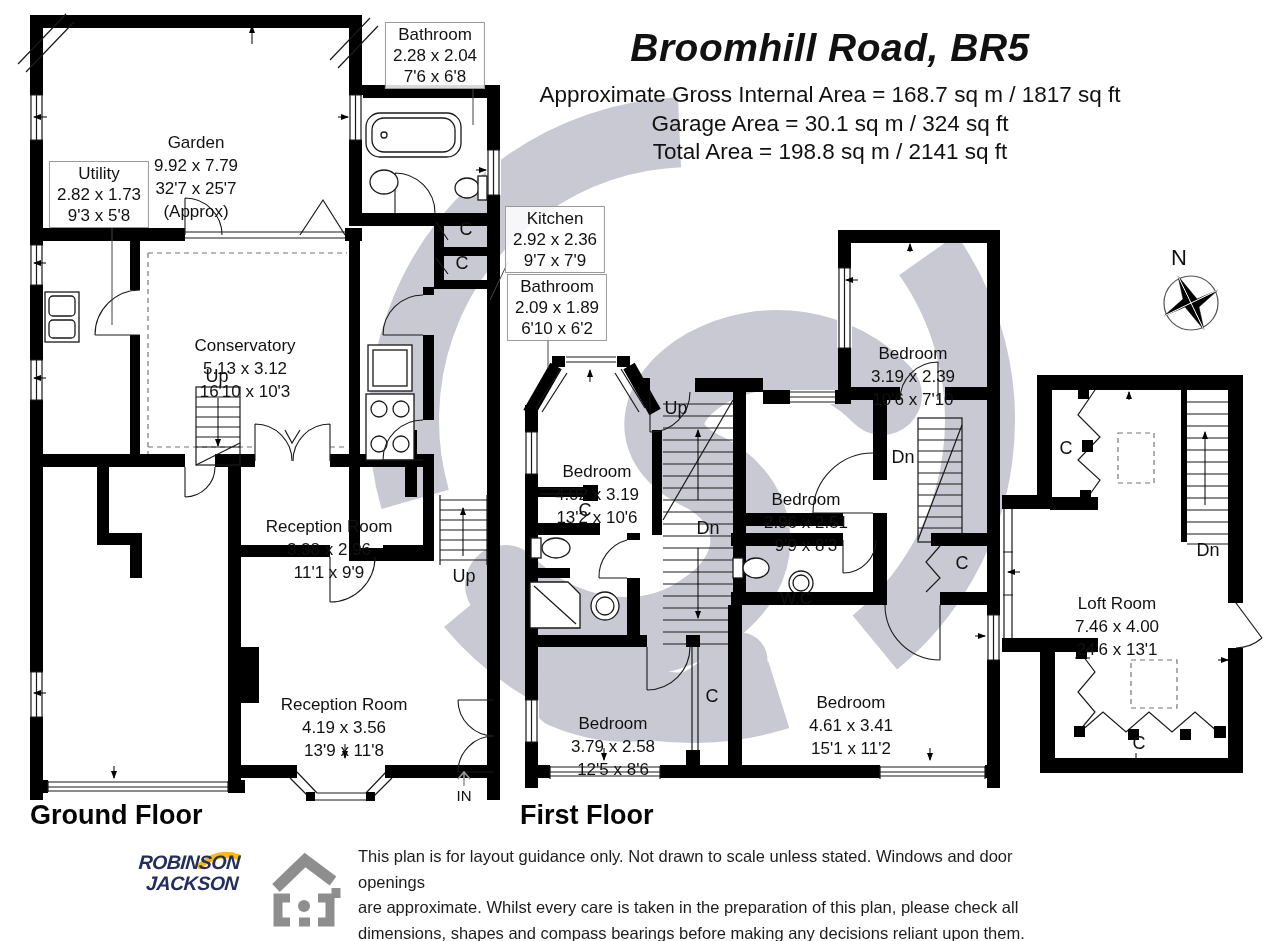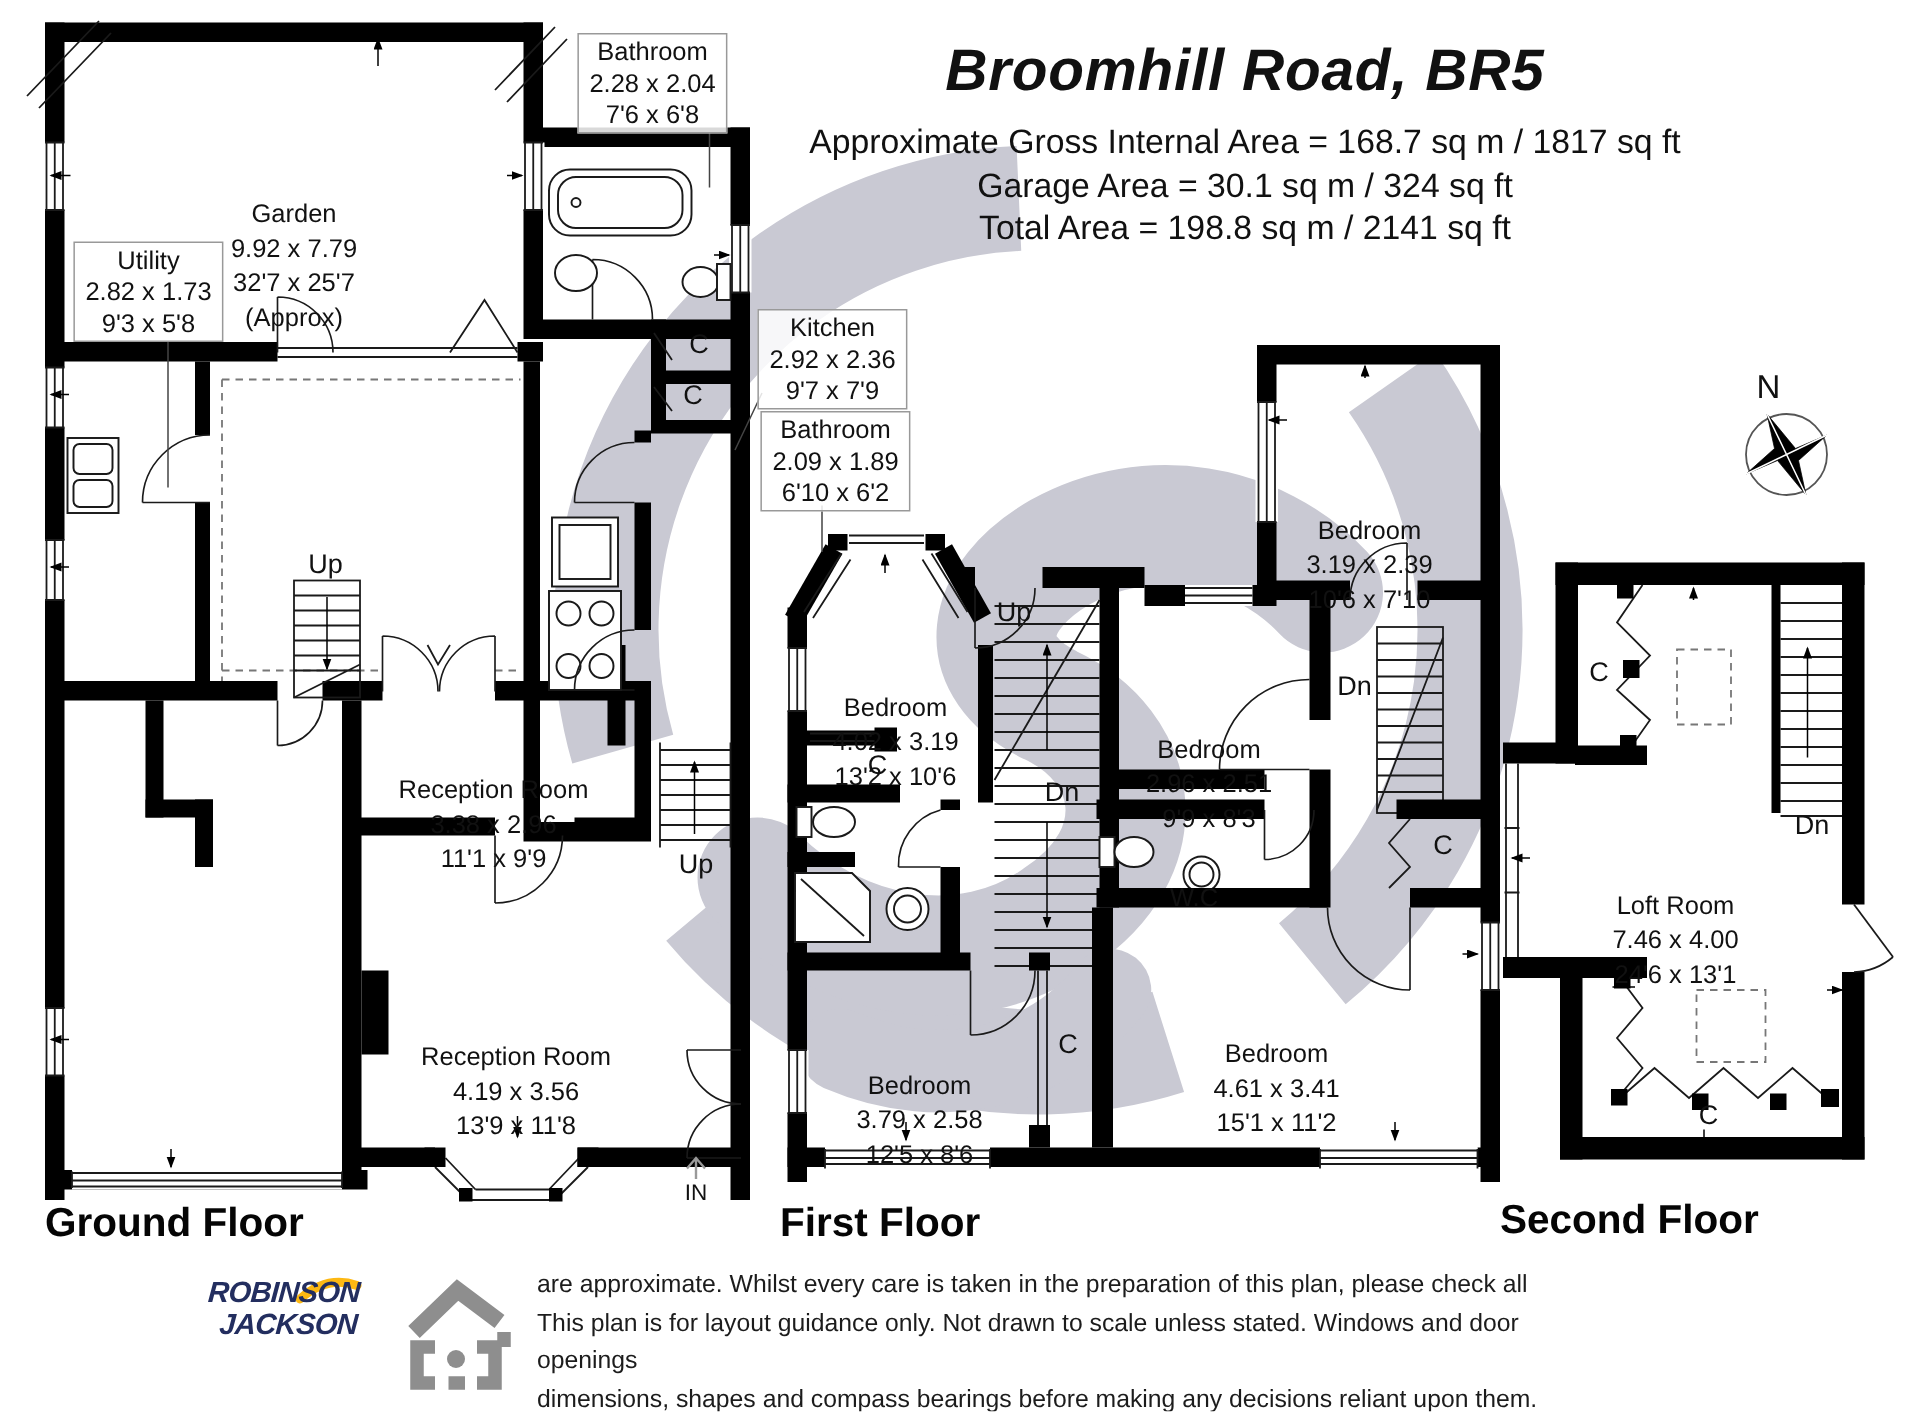--- a/index.html
+++ b/index.html
@@ -380,20 +380,25 @@
   <div class="bx" style="left:99px;top:161px;">
     <div>Utility</div>
     <div>2.82 x 1.73</div>
     <div>9'3 x 5'8</div>
   </div>
   <div class="bx" style="left:435px;top:22px;">
     <div>Bathroom</div>
     <div>2.28 x 2.04</div>
     <div>7'6 x 6'8</div>
   </div>
+  <div class="rl" style="left:245px;top:286px;">
+    <div>Conservatory</div>
+    <div>5.13 x 3.12</div>
+    <div>16'10 x 10'3</div>
+  </div>
   <div class="rl" style="left:329px;top:467px;">
     <div>Reception Room</div>
     <div>3.38 x 2.96</div>
     <div>11'1 x 9'9</div>
   </div>
   <div class="rl" style="left:344px;top:645px;">
     <div>Reception Room</div>
     <div>4.19 x 3.56</div>
     <div>13'9 x 11'8</div>
   </div>
@@ -450,26 +455,25 @@
     <div>Loft Room</div>
     <div>7.46 x 4.00</div>
     <div>24'6 x 13'1</div>
   </div>
   <div class="mk" style="left:1066px;top:438px;">C</div>
   <div class="mk" style="left:1139px;top:733px;">C</div>
   <div class="mk" style="left:1208px;top:540px;">Dn</div>
 
   <div class="ft" style="left:30px;top:800px;">Ground Floor</div>
   <div class="ft" style="left:520px;top:800px;">First Floor</div>
-  <div class="ft" style="left:1000px;top:798px;">Second Floor</div>
 
   <div class="logo">
     <div>ROBINSON</div>
     <div class="l2">JACKSON</div>
   </div>
   <div class="foot">
+    <div>This plan is for layout guidance only. Not drawn to scale unless stated. Windows and door openings</div>
     <div>are approximate. Whilst every care is taken in the preparation of this plan, please check all</div>
-    <div>This plan is for layout guidance only. Not drawn to scale unless stated. Windows and door openings</div>
     <div>dimensions, shapes and compass bearings before making any decisions reliant upon them.</div>
 
   </div>
 
 </div>
 
 </body></html>

